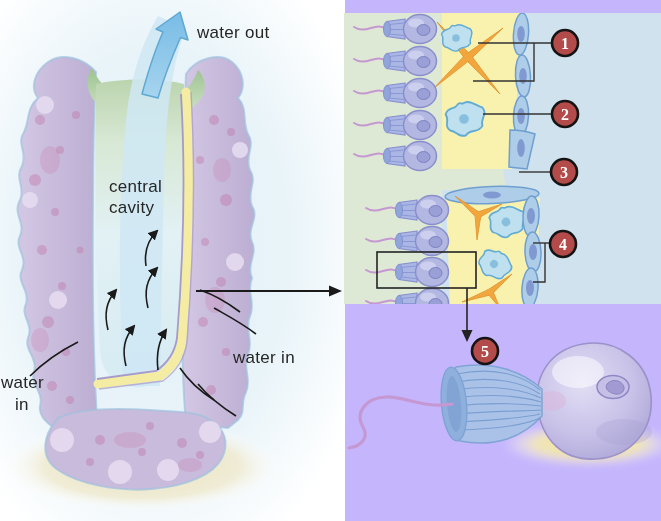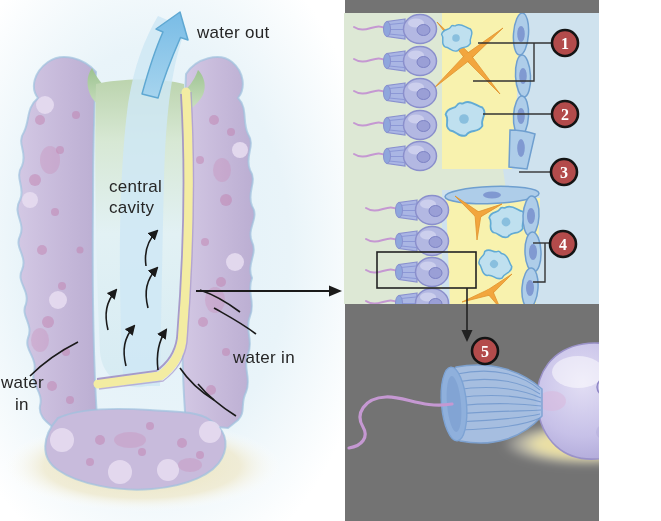--- a/index.html
+++ b/index.html
@@ -1,16 +1,16 @@
 <!DOCTYPE html>
 <html><head>
 <meta charset="utf-8">
 <style>
   html,body{margin:0;padding:0;background:#ffffff;}
-  .stage{position:relative;width:599px;height:521px;background:#737373;overflow:hidden;
+  .stage{position:relative;width:661px;height:521px;background:#c4b5fd;overflow:hidden;
          font-family:"Liberation Sans", sans-serif;}
   svg{display:block;}
   text.lbl{font-family:"Liberation Sans", sans-serif;font-size:17px;fill:#262626;letter-spacing:.3px;}
   text.num{font-family:"Liberation Serif", serif;font-size:16px;font-weight:bold;fill:#ffffff;text-anchor:middle;}
 </style>
 </head>
 <body>
 
 <div class="stage">
 <svg width="661" height="521" viewBox="0 0 661 521">

